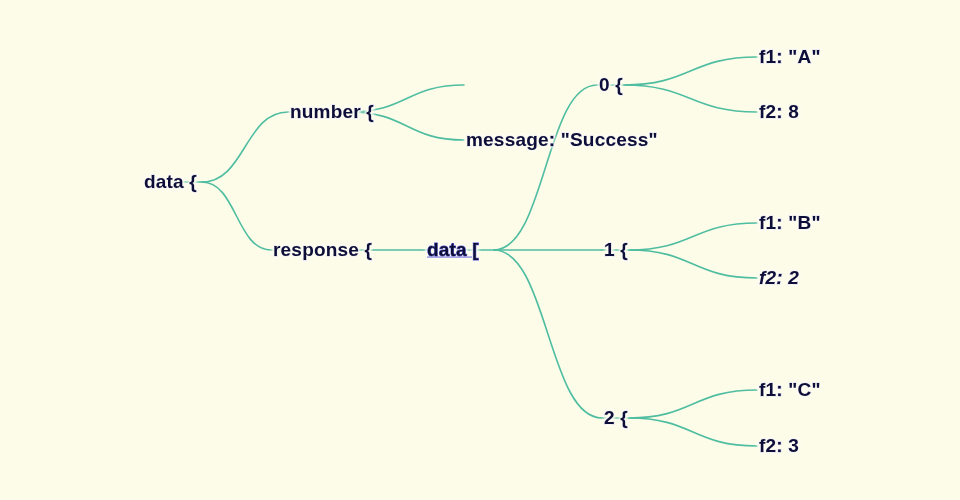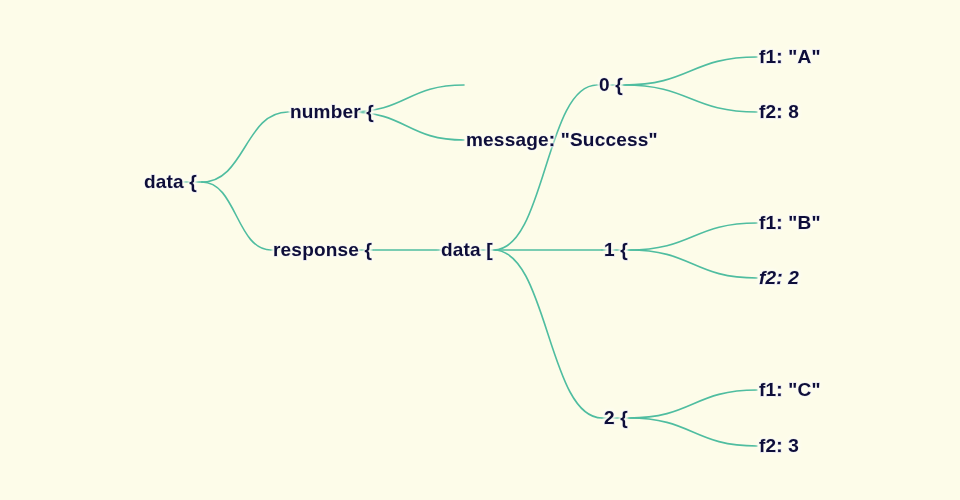--- a/index.html
+++ b/index.html
@@ -76,21 +76,21 @@
       <path d="M 628.84375 250 C 692.921875 250, 692.921875 223, 757 223"></path>
       <path d="M 628.84375 250 C 692.921875 250, 692.921875 278, 757 278"></path>
       <path d="M 628.84375 418 C 692.921875 418, 692.921875 390, 757 390"></path>
       <path d="M 628.84375 418 C 692.921875 418, 692.921875 446, 757 446"></path>
     </svg>
 
   <div class="node" style="left: 136px; top: 182px; margin-left: 8px;">data {</div>
   <div class="node" style="left: 290px; top: 112px;">number {</div>
   <div class="node" style="left: 466px; top: 140px;">message: "Success"</div>
   <div class="node" style="left: 273px; top: 250px; text-align: right;">response {</div>
-  <div class="node" style="left: 441px; top: 250px;">data [</div>
+  <div class="node" style="left: 427px; top: 250px; text-decoration: underline;">data [</div>
   <div class="node" style="left: 599px; top: 85px;">0 {</div>
   <div class="node" style="left: 759px; top: 57px;">f1: "A"</div>
   <div class="node" style="left: 759px; top: 112px;">f2: 8</div>
   <div class="node" style="left: 604px; top: 250px;">1 {</div>
   <div class="node" style="left: 759px; top: 223px;">f1: "B"</div>
   <div class="node" style="left: 759px; top: 278px; font-style: italic;">f2: 2</div>
   <div class="node" style="left: 604px; top: 418px;">2 {</div>
   <div class="node" style="left: 759px; top: 390px;">f1: "C"</div>
   <div class="node" style="left: 759px; top: 446px;">f2: 3</div>
 </div>

